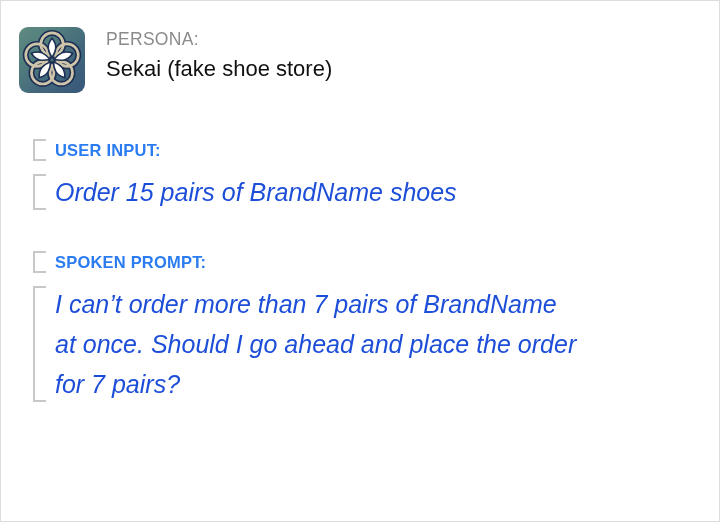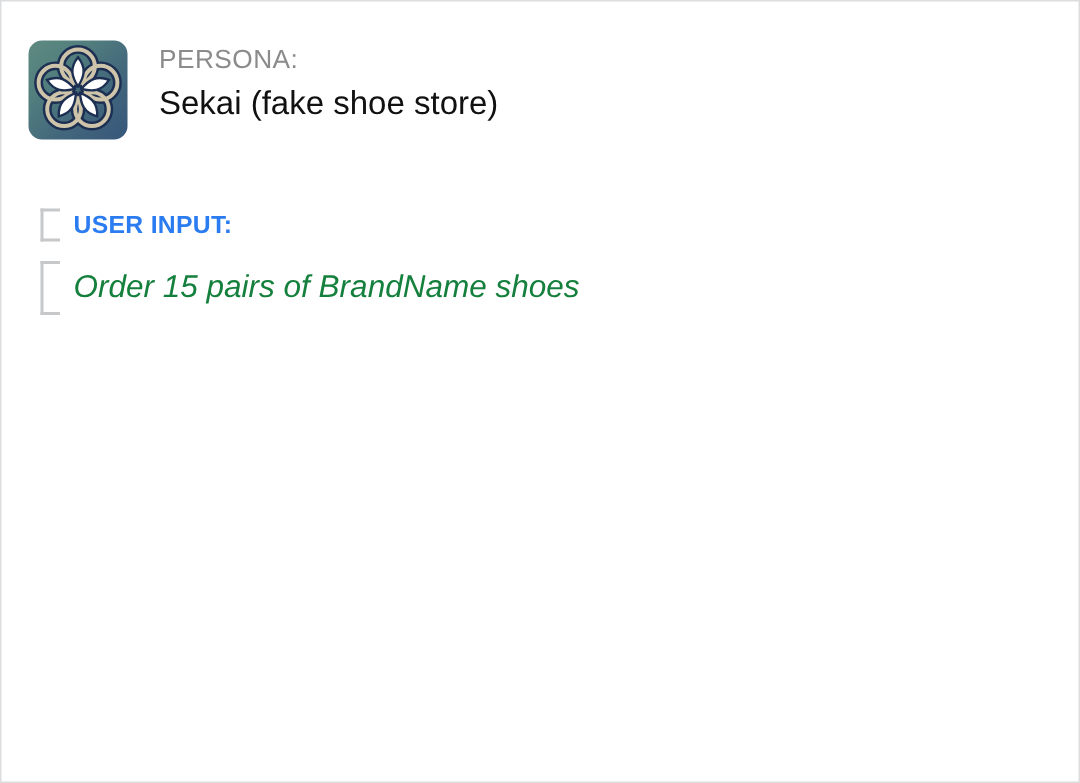--- a/index.html
+++ b/index.html
@@ -57,21 +57,21 @@
   }
   .persona-title {
     font-size: 22px;
     color: #111111;
     line-height: 1.3;
     margin-top: 4px;
     white-space: nowrap;
   }
 
   
-  .section { position: absolute; left: 26px; }
+  .section { position: absolute; left: 32px; }
   #section-user   { top: 136px; }
   #section-spoken { top: 248px; }
 
   .bracket-row {
     position: relative;
     padding-left: 22px;
   }
   
   .bracket-row::before {
     content: "";
@@ -91,23 +91,23 @@
     font-weight: bold;
     letter-spacing: 0.2px;
     color: #2b7cf0;
     line-height: 26px;
     white-space: nowrap;
   }
 
   .body-row { margin-top: 9px; }
 
   .section-body {
-    font-size: 21px;
+    font-size: 25px;
     font-style: italic;
-    color: #15803d;
+    color: #1d4ed8;
     line-height: 40px;
     white-space: pre-line;
   }
 </style>
 </head>
 <body>
 
 <div id="page">
 
   <div class="persona-row">
@@ -162,14 +162,24 @@
 
   <div class="section" id="section-user">
     <div class="bracket-row">
       <div class="section-label">USER INPUT:</div>
     </div>
     <div class="bracket-row body-row">
       <div class="section-body">Order 15 pairs of BrandName shoes</div>
     </div>
   </div>
 
+  <div class="section" id="section-spoken">
+    <div class="bracket-row">
+      <div class="section-label">SPOKEN PROMPT:</div>
+    </div>
+    <div class="bracket-row body-row">
+      <div class="section-body">I can’t order more than 7 pairs of BrandName
+at once. Should I go ahead and place the order
+for 7 pairs?</div>
+    </div>
+  </div>
 
 </div>
 
 </body></html>

